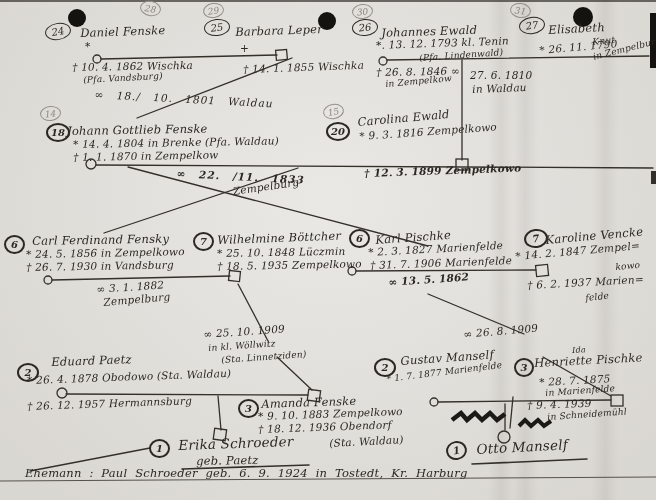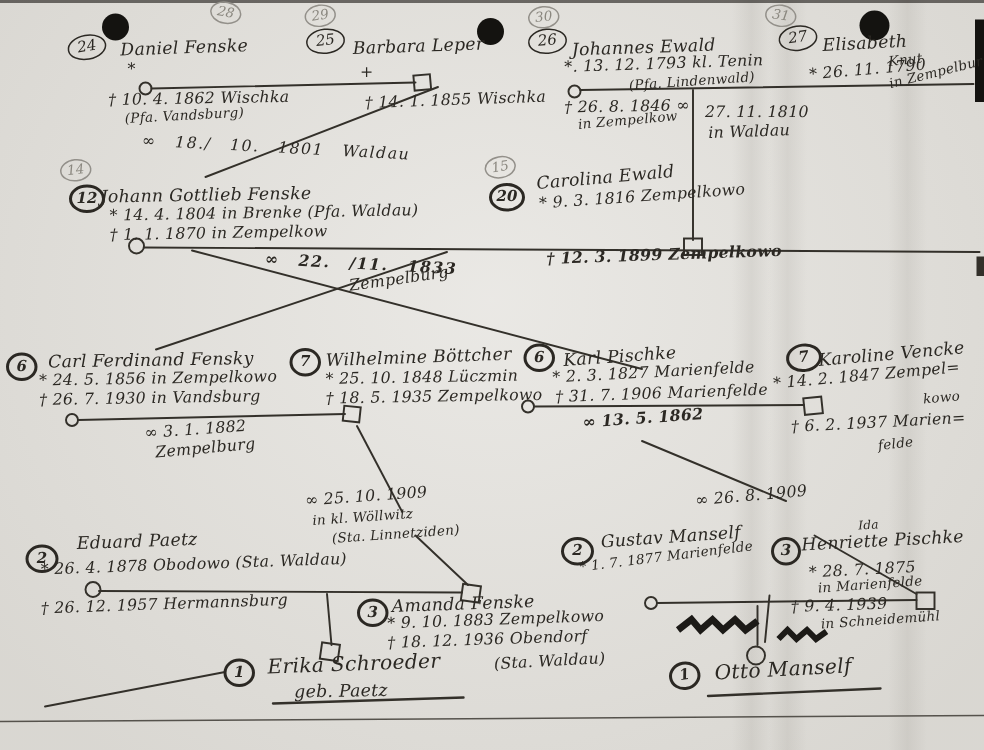--- a/index.html
+++ b/index.html
@@ -97,21 +97,21 @@
   <span class="num fnum" style="left:203px;top:3px;transform:rotate(-8deg)">29</span>
   <span class="num fnum" style="left:352px;top:4px;transform:rotate(-6deg)">30</span>
   <span class="num fnum" style="left:510px;top:3px;transform:rotate(8deg)">31</span>
   <span class="num fnum" style="left:40px;top:106px;transform:rotate(-6deg)">14</span>
   <span class="num fnum" style="left:323px;top:104px;transform:rotate(-10deg)">15</span>
 
   <span class="num" style="left:45px;top:23px;width:24px;transform:rotate(-10deg)">24</span>
   <span class="num" style="left:204px;top:19px;width:24px;transform:rotate(-6deg)">25</span>
   <span class="num" style="left:352px;top:19px;width:24px;transform:rotate(-5deg)">26</span>
   <span class="num" style="left:519px;top:17px;width:24px;transform:rotate(-8deg)">27</span>
-  <span class="num bold" style="left:46px;top:123px">12</span>
+  <span class="num bold" style="left:46px;top:123px">18</span>
   <span class="num bold" style="left:326px;top:122px">20</span>
   <span class="num bold" style="left:4px;top:235px;width:17px">6</span>
   <span class="num bold" style="left:193px;top:232px;width:17px">7</span>
   <span class="num bold" style="left:349px;top:229px;width:17px">6</span>
   <span class="num bold" style="left:524px;top:229px;transform:rotate(-8deg)">7</span>
   <span class="num bold" style="left:17px;top:363px;width:18px">2</span>
   <span class="num bold" style="left:238px;top:399px;width:17px">3</span>
   <span class="num bold" style="left:374px;top:358px;width:18px">2</span>
   <span class="num bold" style="left:514px;top:358px;width:16px">3</span>
   <span class="num bold" style="left:149px;top:439px;width:17px">1</span>
@@ -125,21 +125,21 @@
 
   <span class="hw nm" style="left:235px;top:25px;transform:rotate(-2deg)">Barbara Leper</span>
   <span class="hw" style="left:240px;top:42px">+</span>
   <span class="hw" style="left:243px;top:63px;transform:rotate(-2deg)">† 14. 1. 1855 Wischka</span>
 
   <span class="hw nm" style="left:381px;top:26px;transform:rotate(-2deg)">Johannes Ewald</span>
   <span class="hw" style="left:376px;top:39px;transform:rotate(-2deg)">*. 13. 12. 1793 kl. Tenin</span>
   <span class="hw sm" style="left:419px;top:53px;transform:rotate(-4deg)">(Pfa. Lindenwald)</span>
   <span class="hw" style="left:376px;top:66px;transform:rotate(-1deg)">† 26. 8. 1846 ∞</span>
   <span class="hw sm" style="left:385px;top:79px;transform:rotate(-5deg)">in Zempelkow</span>
-  <span class="hw" style="left:470px;top:69px">27. 11. 1810</span>
+  <span class="hw" style="left:470px;top:69px">27. 6. 1810</span>
   <span class="hw" style="left:472px;top:83px;transform:rotate(-2deg)">in Waldau</span>
 
   <span class="hw nm" style="left:548px;top:23px;transform:rotate(-3deg)">Elisabeth</span>
   <span class="hw sm" style="left:592px;top:37px;transform:rotate(-6deg)">Knut</span>
   <span class="hw" style="left:539px;top:44px;transform:rotate(-5deg)">* 26. 11. 1790</span>
   <span class="hw sm" style="left:592px;top:52px;transform:rotate(-14deg)">in Zempelbur</span>
 
   <span class="hw nm" style="left:67px;top:124px;transform:rotate(-1deg)">Johann Gottlieb Fenske</span>
   <span class="hw" style="left:73px;top:138px;transform:rotate(-1deg)">* 14. 4. 1804 in Brenke (Pfa. Waldau)</span>
   <span class="hw" style="left:73px;top:151px;transform:rotate(-1deg)">† 1. 1. 1870 in Zempelkow</span>
@@ -193,14 +193,15 @@
   <span class="hw" style="left:539px;top:376px;transform:rotate(-3deg)">* 28. 7. 1875</span>
   <span class="hw sm" style="left:545px;top:388px;transform:rotate(-4deg)">in Marienfelde</span>
   <span class="hw" style="left:527px;top:399px;transform:rotate(-2deg)">† 9. 4. 1939</span>
   <span class="hw sm" style="left:547px;top:412px;transform:rotate(-4deg)">in Schneidemühl</span>
 
   <span class="hw big" style="left:178px;top:437px;transform:rotate(-2deg)">Erika Schroeder</span>
   <span class="hw nm" style="left:196px;top:454px;transform:rotate(-1deg)">geb. Paetz</span>
 
   <span class="hw big" style="left:476px;top:441px;transform:rotate(-3deg)">Otto Manself</span>
 
+  <span class="hw nm sp2" style="left:25px;top:466px">Ehemann : Paul Schroeder geb. 6. 9. 1924 in Tostedt, Kr. Harburg</span>
 
 </div>
 
 </body></html>

